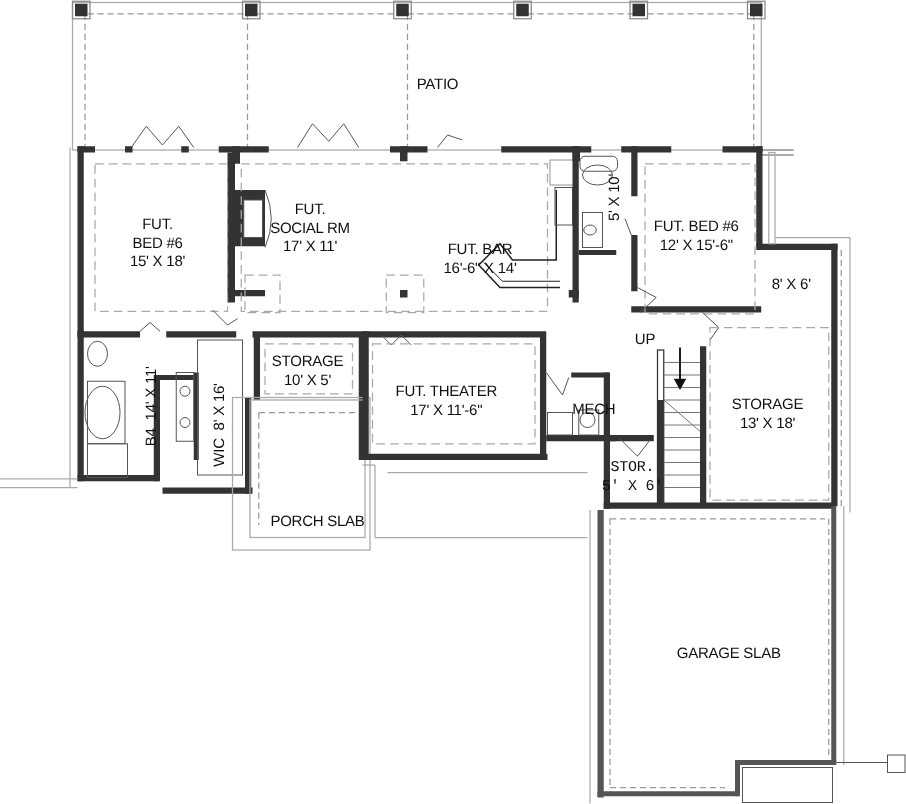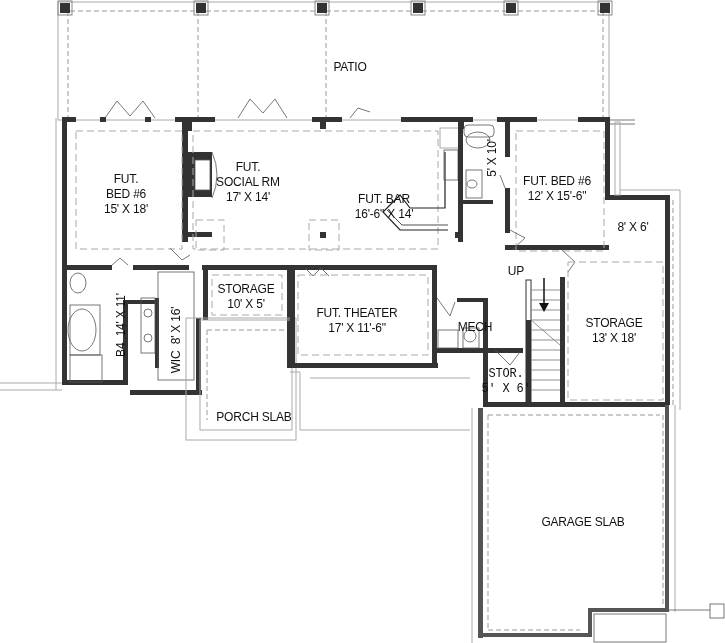--- a/index.html
+++ b/index.html
@@ -235,21 +235,21 @@
 
 <div class="lbl" style="left:126px;top:172px;">
   <div>FUT.</div>
   <div>BED #6</div>
   <div>15' X 18'</div>
 </div>
 
 <div class="lbl" style="left:248px;top:160px;">
   <div>FUT.</div>
   <div>SOCIAL RM</div>
-  <div>17' X 14'</div>
+  <div>17' X 11'</div>
 </div>
 
 <div class="lbl" style="left:384px;top:160px;margin-top:32px;">
   <div>FUT. BAR</div>
   <div>16'-6" X 14'</div>
 </div>
 
 <div class="lbl rot" style="left:492px;top:158px;">5' X 10'</div>
 
 <div class="lbl" style="left:557px;top:174px;">

